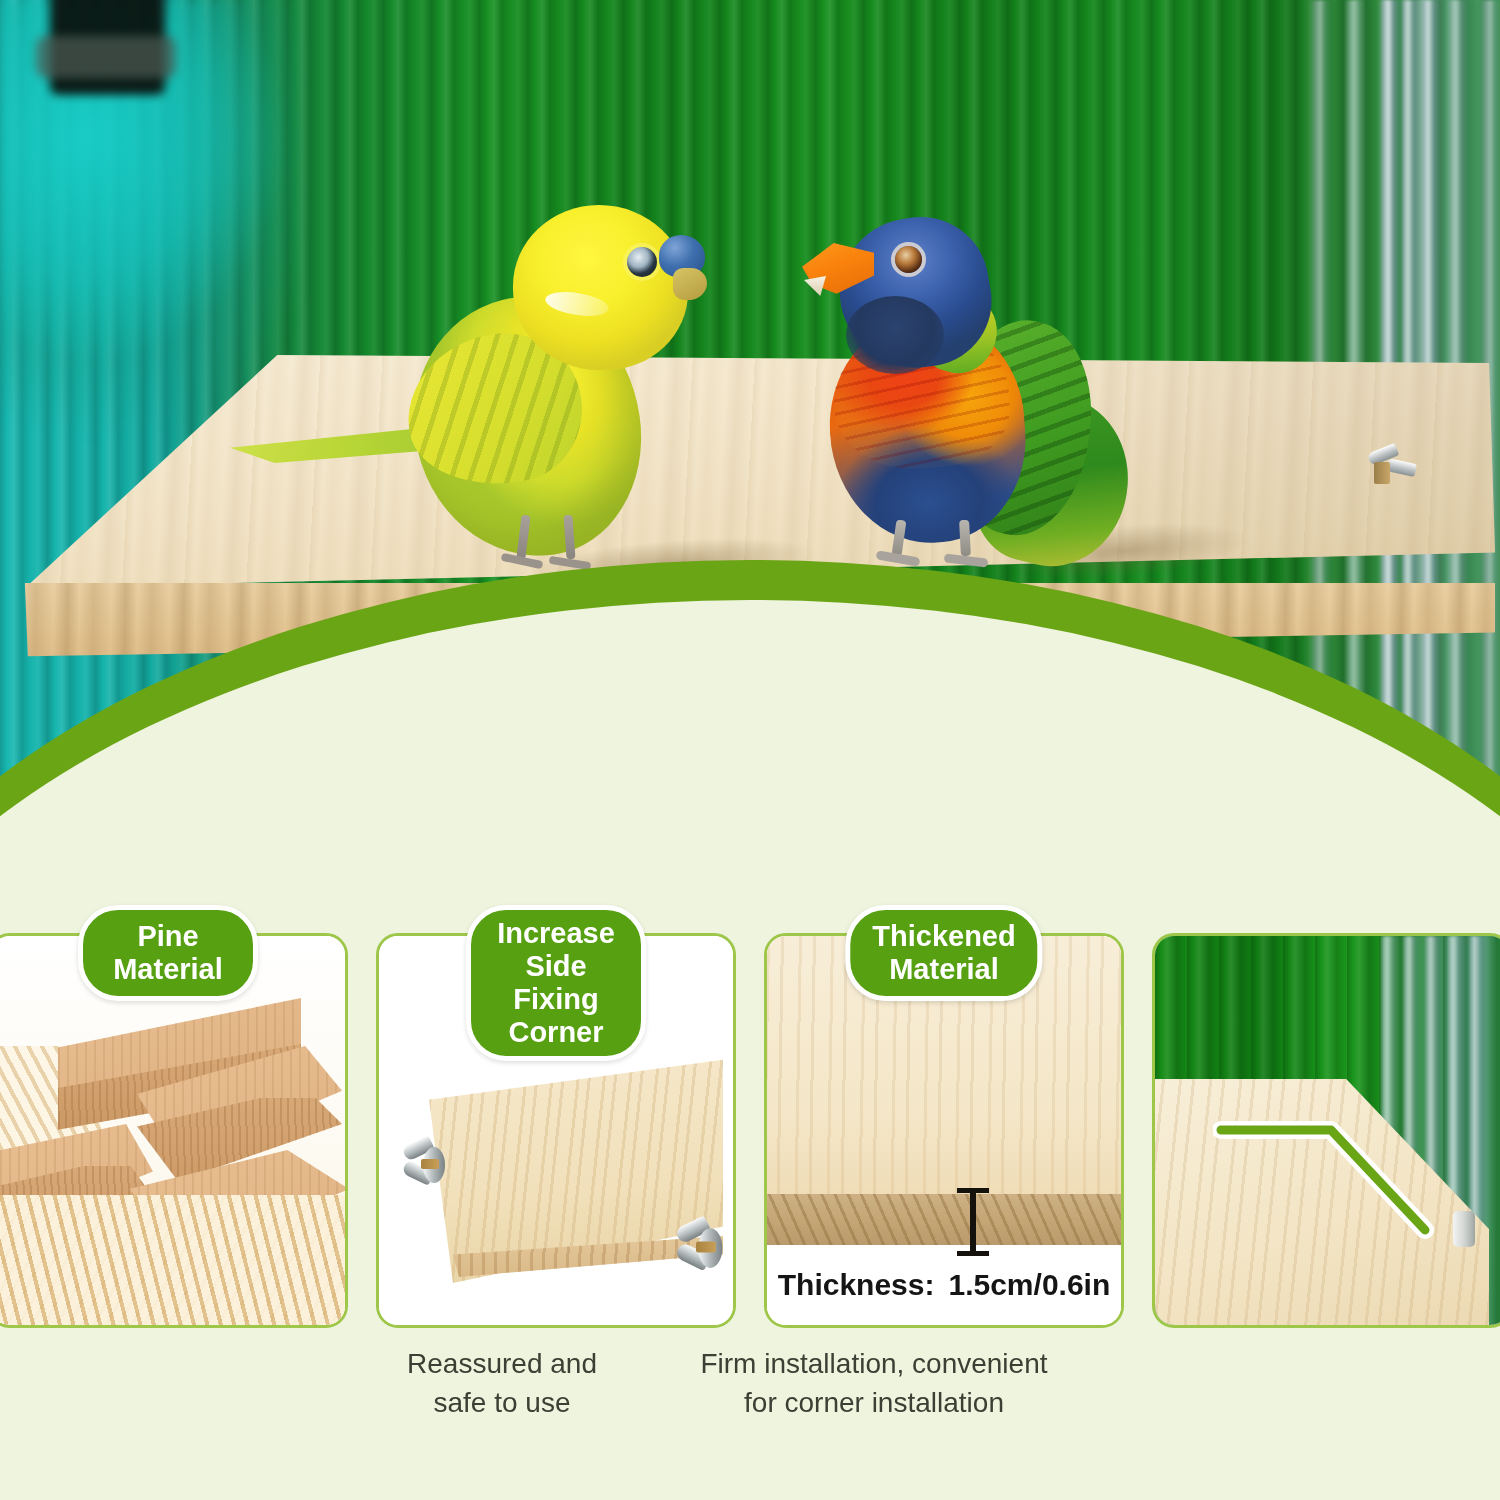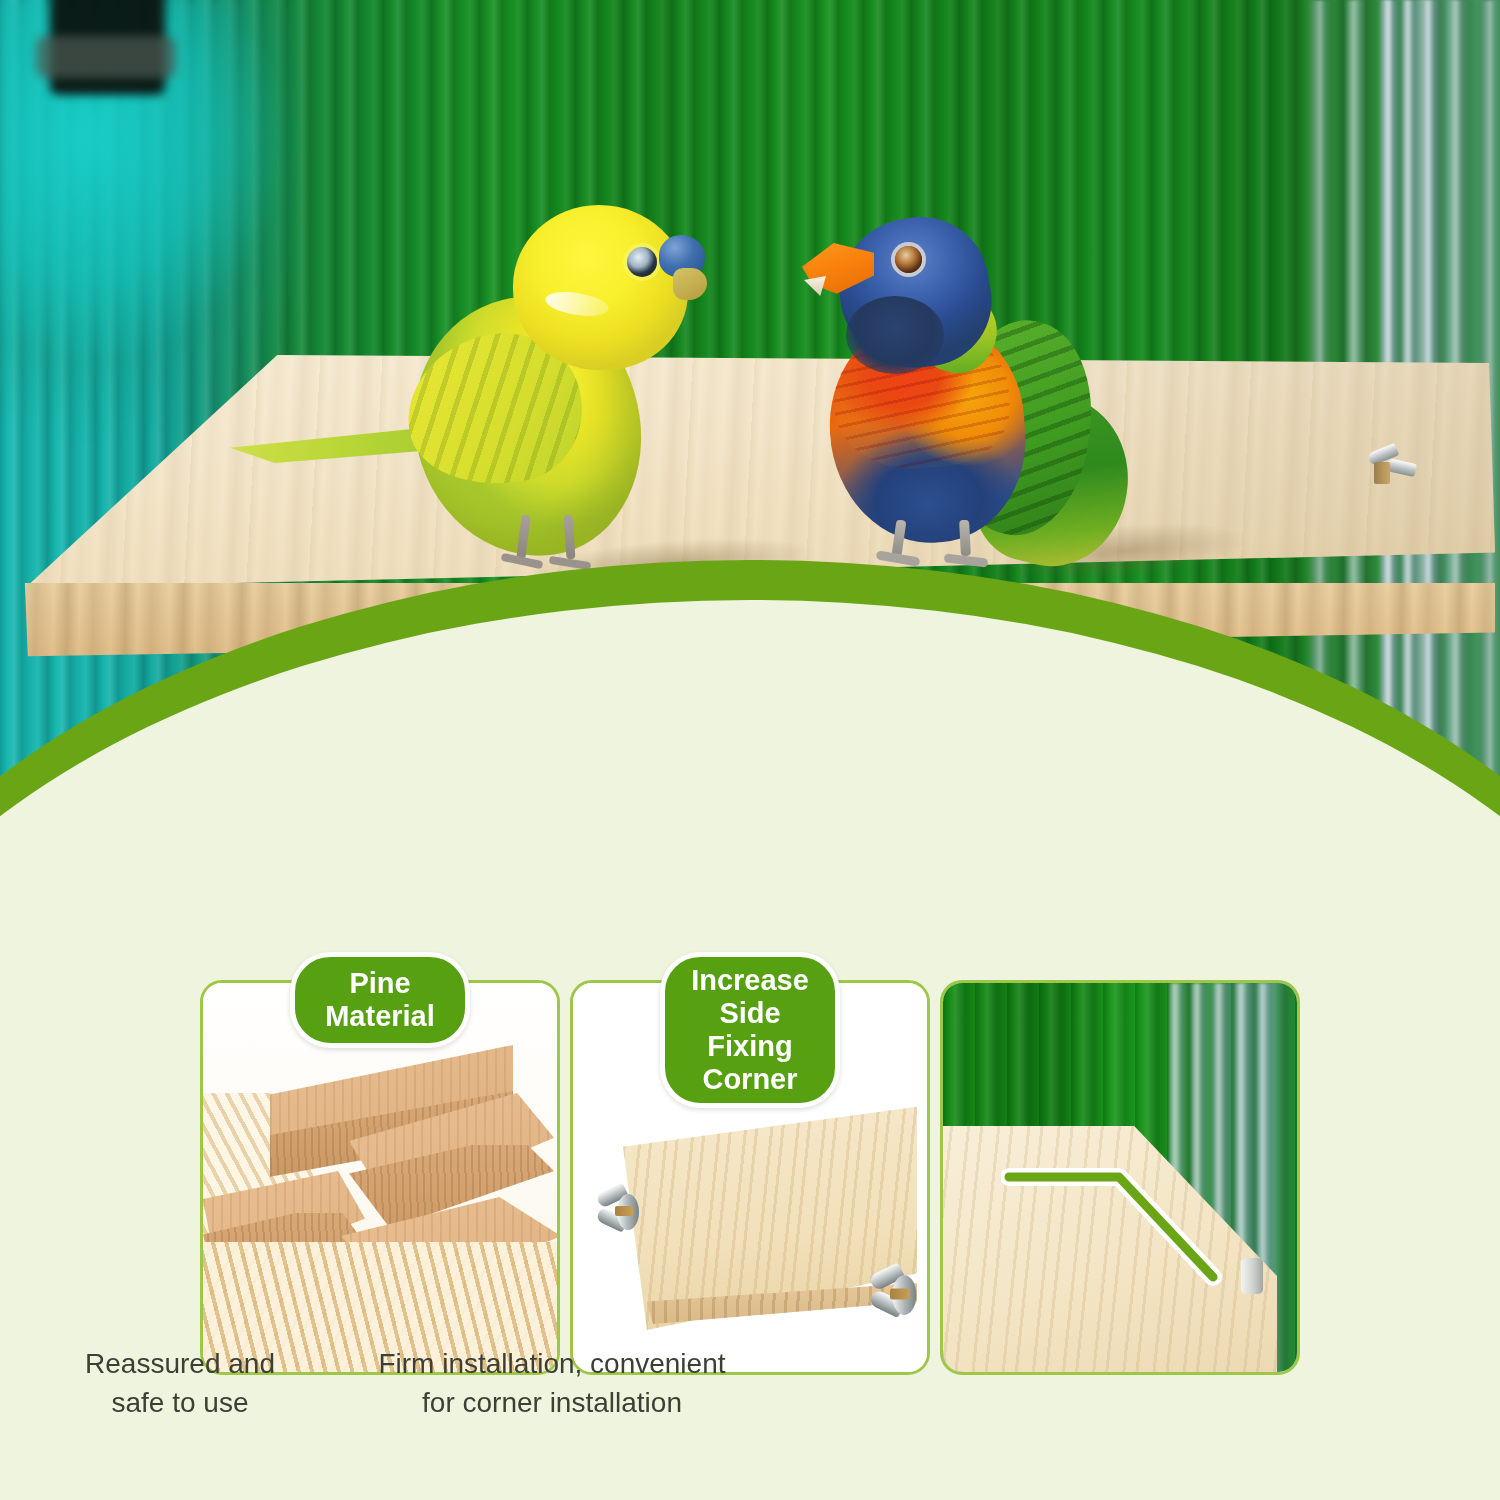--- a/index.html
+++ b/index.html
@@ -401,25 +401,25 @@
     position: absolute;
     left: -200px; top: 600px;
     width: 1900px; height: 560px;
     background: #eef4dd;
     border-radius: 50% 50% 0 0 / 100% 100% 0 0;
   }
 
   
   .cards {
     position: absolute;
-    left: 0; top: 952px;
+    left: 0; top: 905px;
     width: 1500px;
     display: flex;
     justify-content: center;
-    gap: 10px;
+    gap: 28px;
   }
   .card-col { width: 360px; position: relative; }
 
   .card {
     position: relative;
     width: 360px;
     height: 395px;
     margin-top: 28px;
     border: 3px solid #9ec74a;
     border-radius: 22px;
@@ -625,21 +625,21 @@
     border-radius: 5px;
     z-index: 2;
   }
 
   
   .captions {
     position: absolute;
     left: 0; top: 1345px;
     width: 1376px;
     display: flex;
-    justify-content: flex-start;
+    justify-content: center;
     gap: 12px;
   }
   .cap {
     width: 360px;
     text-align: center;
     font-size: 28px;
     line-height: 1.38;
     color: #3c3f34;
     white-space: pre-line;
     font-family: "Liberation Sans", sans-serif;
@@ -765,20 +765,38 @@
           <div class="wscrew ws-b">
             <span class="w1"></span>
               <span class="w2"></span>
               <span class="disc"></span>
               <span class="bolt"></span>
           </div>
         </div>
       </div>
     </div>
 
+    <div class="card-col">
+      <div class="badge">Thickened Material</div>
+      <div class="card">
+        <div class="img-thick">
+          <div class="thick-face"></div>
+          <div class="thick-edge"></div>
+          <div class="ibeam">
+            <span class="bar-t"></span>
+              <span class="stem"></span>
+              <span class="bar-b"></span>
+          </div>
+          <div class="thick-caption">
+            <span>Thickness:</span>
+            <span>1.5cm/0.6in</span>
+          </div>
+        </div>
+      </div>
+    </div>
 
     <div class="card-col">
       <div class="card">
         <div class="img-corner">
           <div class="cm-bg"></div>
           <div class="cm-bars"></div>
           <div class="cm-screw"></div>
           <div class="cm-board"></div>
           <svg class="cm-line" viewBox="0 0 240 130">
             <polyline points="8,12 118,12 212,112" fill="none" stroke="#ffffff" stroke-width="18" stroke-linecap="round" stroke-linejoin="round"></polyline>

